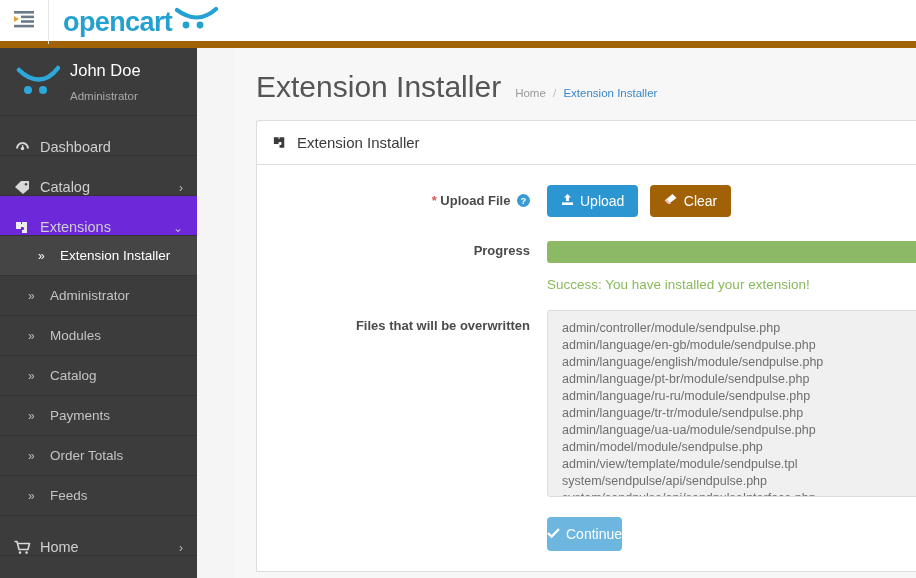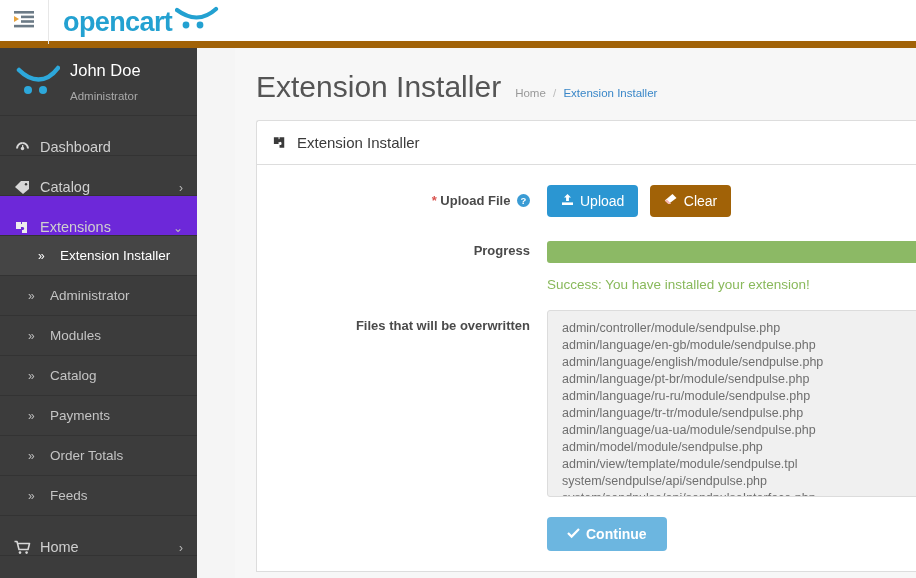--- a/index.html
+++ b/index.html
@@ -105,21 +105,21 @@
   .form-ctrl { flex: 1; }
 
   .btn {
     display: inline-flex; align-items: center; gap: 6px;
     border: none; border-radius: 4px; cursor: pointer;
     font-family: "Liberation Sans", sans-serif;
     font-size: 14px; color: #fff; padding: 8px 14px;
   }
   .btn-upload { background: #2b96d2; }
   .btn-clear { background: #a16207; margin-left: 7px; }
-  .btn-continue { background: #6cb6e0; padding: 9px 20px; font-size: 14px; font-weight: bold; }
+  .btn-continue { background: #6cb6e0; padding: 9px 0; font-size: 14px; }
 
   .progress-outer {
     height: 22px; background: #f2f2f2; border-radius: 3px; overflow: hidden;
     margin-top: 6px; width: 376px;
   }
   .progress-bar { height: 100%; background: #8cb965; }
   .success-msg { color: #89b95b; font-size: 13.5px; margin-top: 14px; }
 
   .file-list {
     width: 376px; height: 187px; background: #f0f0f0;

